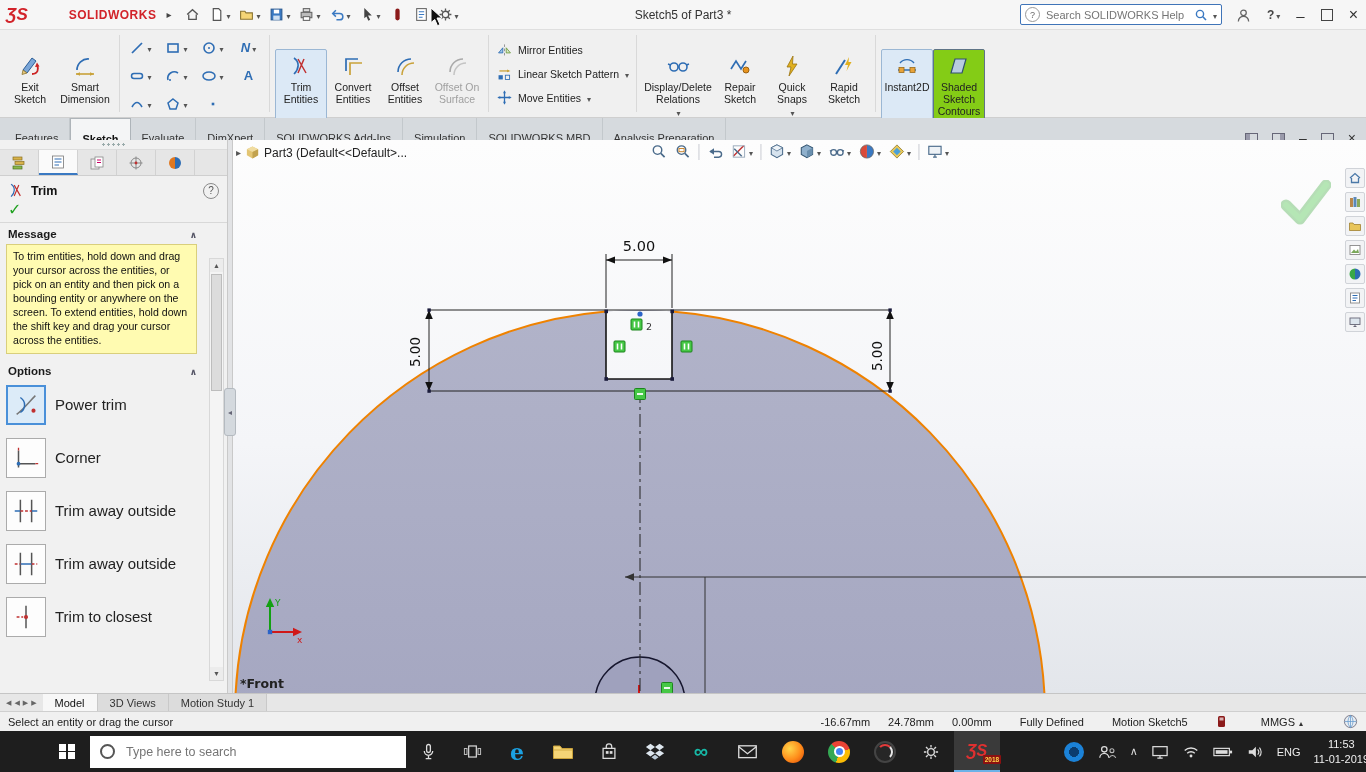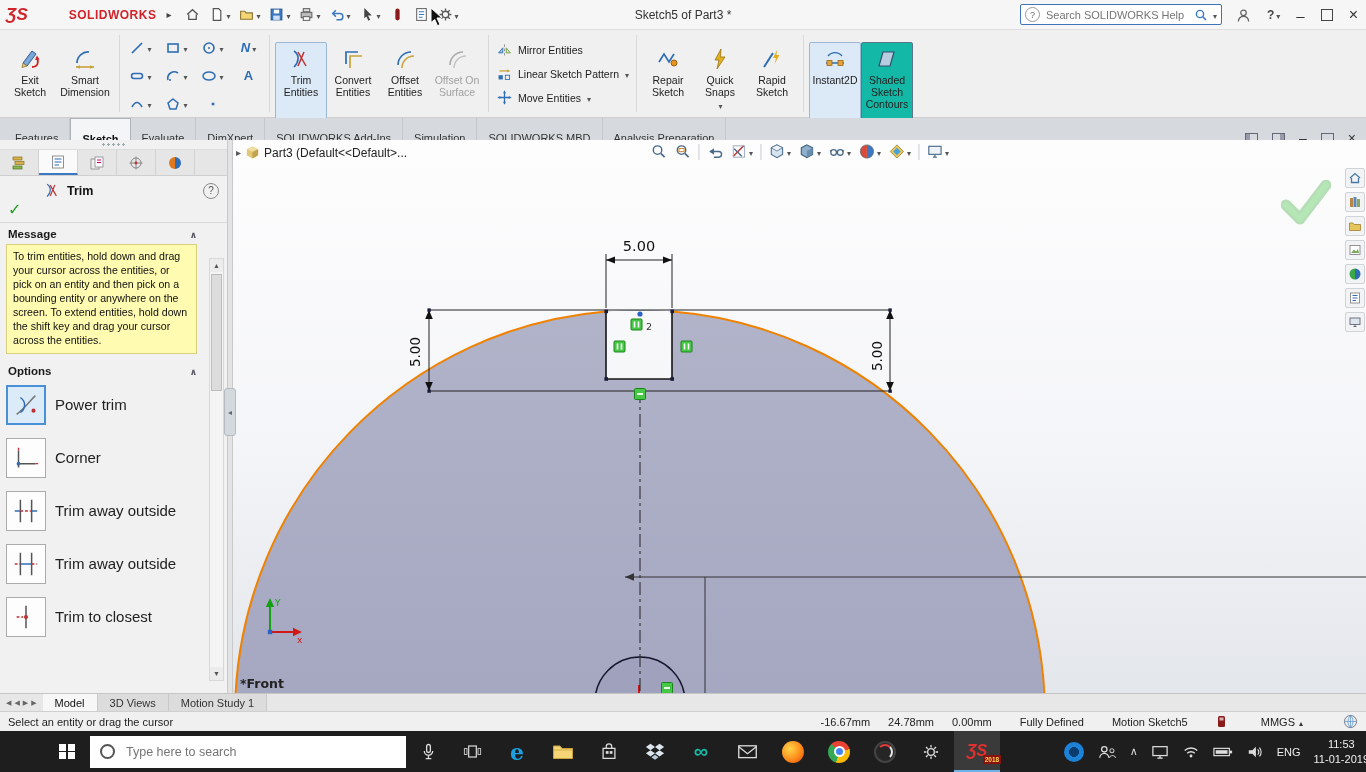--- a/index.html
+++ b/index.html
@@ -29,27 +29,27 @@
   .tb-help{font-size:12px;font-weight:bold;color:#444;}
   .tb-help::before{content:"?";}
   .win-btns{position:absolute;right:8px;top:0;height:30px;display:flex;align-items:center;gap:16px;}
   .wb-min::before{content:"–";font-size:15px;color:#333;}
   .wb-max{width:10px;height:10px;border:1px solid #444;}
   .wb-close::before{content:"×";font-size:16px;color:#333;}
   
   .ribbon{position:absolute;left:0;top:30px;width:1366px;height:88px;background:#f0f0f0;
     border-bottom:1px solid #cfcfcf;display:flex;align-items:stretch;padding:1px 2px;box-sizing:border-box;}
   .rsep{width:1px;background:#d9d9d9;margin:4px 3px;}
-  .rgroup{display:flex;align-items:flex-start;padding:11px 2px;}
+  .rgroup{display:flex;align-items:flex-start;padding:18px 2px;}
   .rb-big{width:52px;min-height:80px;display:flex;flex-direction:column;align-items:center;
     text-align:center;padding:3px 1px;border:1px solid transparent;border-radius:2px;box-sizing:border-box;}
   .rb-big .ric{height:26px;display:flex;align-items:center;justify-content:center;}
   .rb-lbl{font-size:10.5px;line-height:1.15;color:#222;margin-top:2px;}
   .rb-big.hl{background:#dce9f6;border-color:#9bb7d4;}
-  .rb-big.dark{background:#14b8a6;border-color:#5f7486;}
+  .rb-big.dark{background:#84cc16;border-color:#5f7486;}
   .rb-big.dis .rb-lbl{color:#a0a0a0;}
   .rb-wide{width:58px;}
   .rb-xwide{width:72px;}
   .tool-grid{display:grid;grid-template-columns:repeat(4,35px);grid-auto-rows:27px;gap:1px;padding-top:3px;}
   .tg{display:flex;align-items:center;justify-content:center;gap:1px;}
   .tg .glyph{color:#2e6db4;font-weight:bold;font-size:13px;font-style:italic;}
   .rlist{display:flex;flex-direction:column;justify-content:center;gap:7px;padding:2px 4px;}
   .rl-item{display:flex;align-items:center;gap:5px;font-size:10.5px;color:#222;white-space:nowrap;}
   
   .cmdtabs{position:absolute;left:0;top:118px;width:1366px;height:40px;background:#d6dade;
@@ -63,21 +63,21 @@
   .ct-min::before{content:"–";color:#333;font-size:14px;}
   .ct-close::before{content:"×";color:#333;font-size:14px;}
   
   .panel{position:absolute;left:0;top:140px;width:228px;height:553px;background:#f1f1f1;
     border-right:1px solid #c9c9c9;box-sizing:border-box;}
   .p-grip{height:9px;display:flex;align-items:center;justify-content:center;}
   .p-grip::before{content:"";width:26px;height:3px;background:radial-gradient(circle 1.2px, #9aa 1.2px, transparent 1.3px);background-size:5px 3px;}
   .p-tabs{height:25px;display:flex;border-top:1px solid #dcdcdc;border-bottom:1px solid #cfcfcf;background:#e6e6e6;}
   .p-tab{width:38px;display:flex;align-items:center;justify-content:center;border-right:1px solid #d2d2d2;}
   .p-tab.active{background:#fafafa;border-bottom:2px solid #3a79c2;}
-  .pm-header{display:flex;align-items:center;gap:6px;padding:6px 8px 2px 8px;margin-left:36px;}
+  .pm-header{display:flex;align-items:center;gap:6px;padding:6px 8px 2px 8px;}
   .pm-title{font-weight:bold;font-size:12.5px;color:#111;}
   .pm-help{margin-left:auto;width:14px;height:14px;border:1px solid #8a8a8a;border-radius:50%;
     color:#555;font-size:10px;display:flex;align-items:center;justify-content:center;}
   .pm-help::before{content:"?";}
   .pm-ok{padding:1px 8px 4px;border-bottom:1px solid #d8d8d8;}
   .ok-check{color:#1ea11e;font-size:16px;font-weight:bold;line-height:1;}
   .ok-check::before{content:"✓";}
   .pm-body{margin-right:22px;}
   .grp-hdr{display:flex;align-items:center;padding:5px 8px 3px;font-size:11.5px;font-weight:bold;color:#1a1a1a;}
   .grp-hdr .chev{margin-left:auto;}
@@ -434,20 +434,31 @@
             <polygon points="1.5,10 5,8.4 5,11.6" fill="#2e6db4"></polygon>
             <polygon points="18.5,10 15,8.4 15,11.6" fill="#2e6db4"></polygon>
           </svg>
         <span>Move Entities</span>
         <span class="dd"></span>
       </span>
     </div>
     <div class="rsep"></div>
 
     <div class="rgroup">
+      <div class="rb-big rb-xwide">
+        <span class="ric">
+          <svg width="24" height="24" viewBox="0 0 24 24">
+              <circle cx="8" cy="13" r="4" fill="none" stroke="#2e6db4" stroke-width="1.6"></circle>
+              <circle cx="17" cy="13" r="4" fill="none" stroke="#2e6db4" stroke-width="1.6"></circle>
+              <path d="M12,13 H13 M2,10 L4.5,11 M23,10 L20.5,11" stroke="#2e6db4" stroke-width="1.4"></path>
+            </svg>
+        </span>
+        <span class="rb-lbl">Display/Delete Relations</span>
+        <span class="dd"></span>
+      </div>
       <div class="rb-big">
         <span class="ric">
           <svg width="24" height="24" viewBox="0 0 24 24">
               <path d="M3,15 L8,7 L13,15 L18,7" fill="none" stroke="#2e6db4" stroke-width="1.7"></path>
               <circle cx="18" cy="16" r="3" fill="#e8941e" stroke="#9a6010" stroke-width="1"></circle>
             </svg>
         </span>
         <span class="rb-lbl">Repair Sketch</span>
       </div>
       <div class="rb-big">

